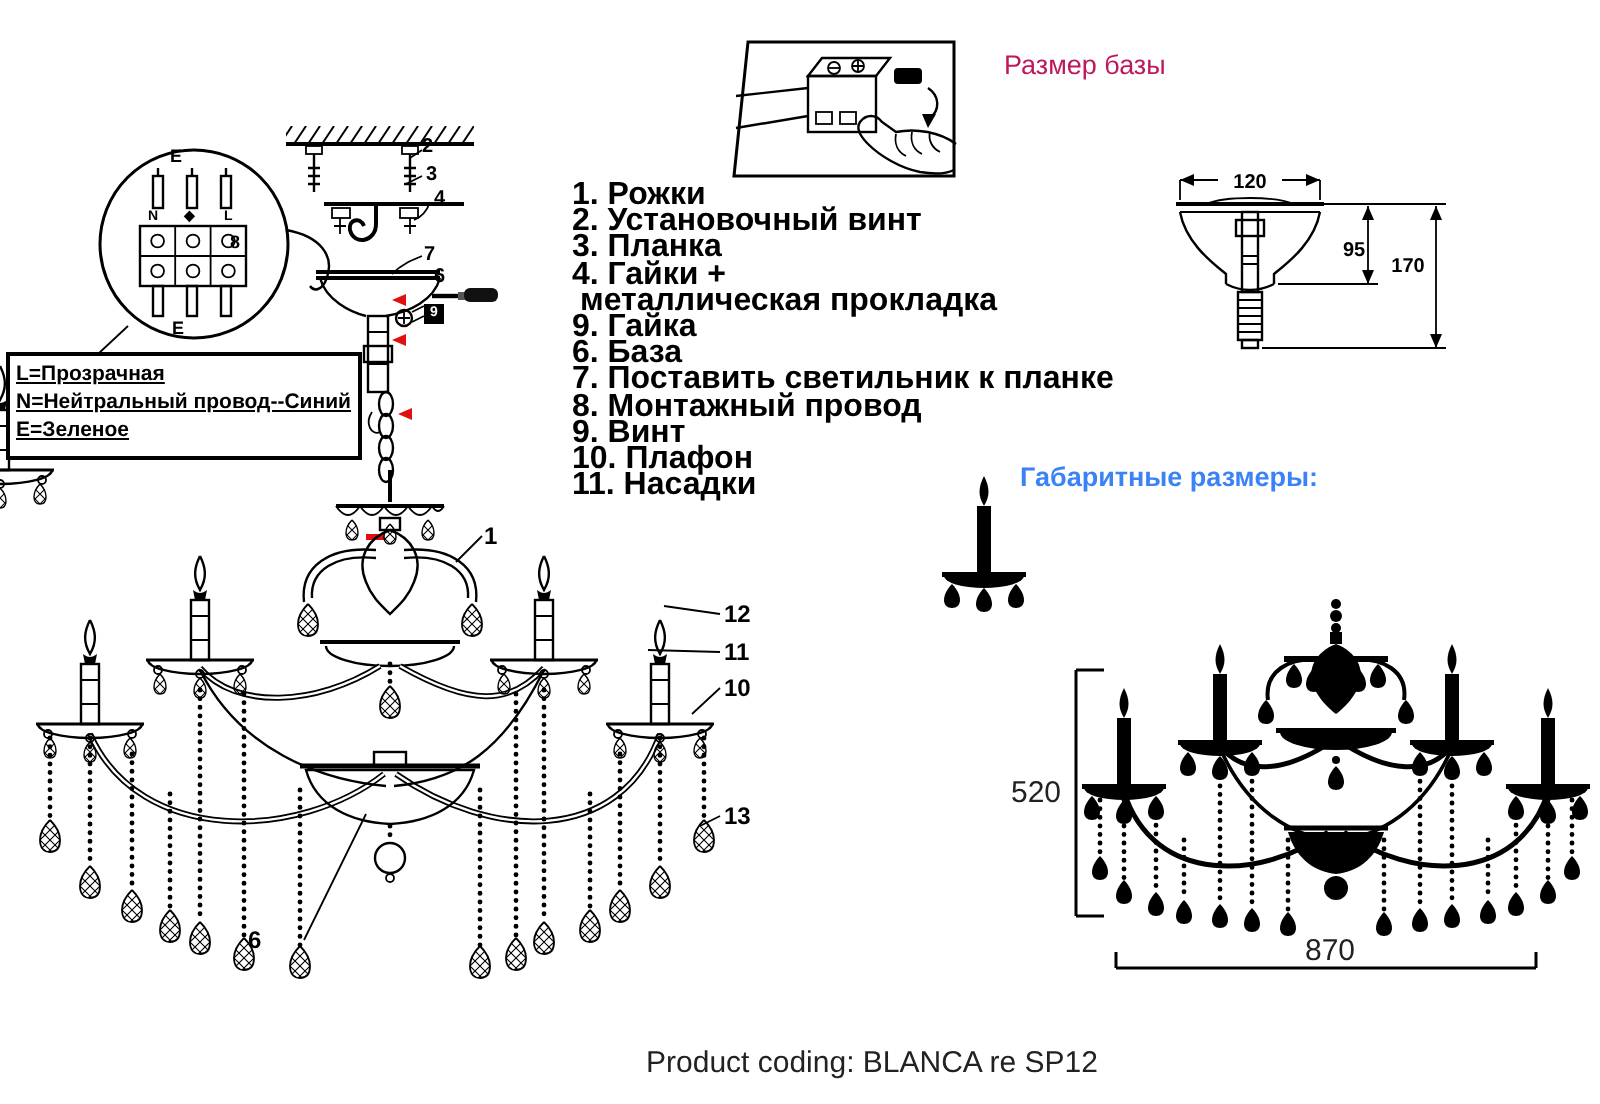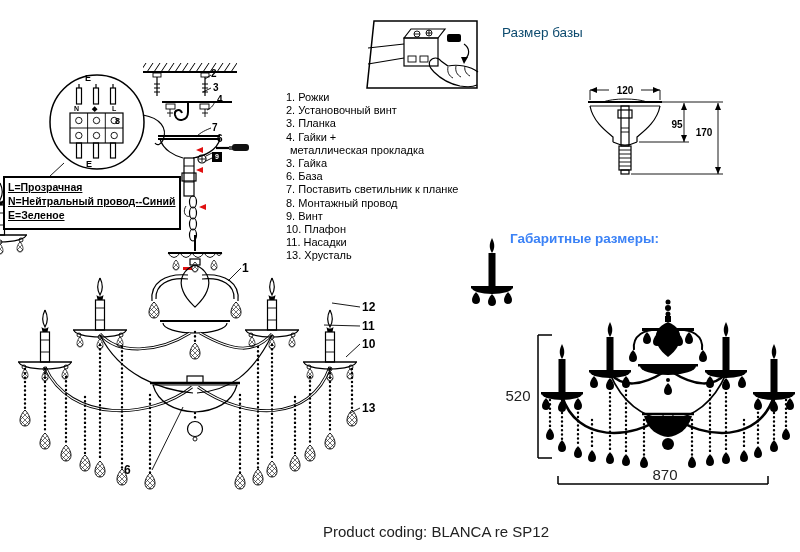--- a/index.html
+++ b/index.html
@@ -11,23 +11,23 @@
   .ln2{stroke:#000;fill:none;stroke-width:2;}
   .thin{stroke:#000;fill:none;stroke-width:0.9;}
   .fillb{fill:#000;stroke:none;}
   .beads{stroke:#000;stroke-width:2.4;stroke-dasharray:0.1 4.2;stroke-linecap:round;fill:none;}
   .co{position:absolute;font-weight:bold;color:#000;line-height:1;}
   .co-sm{font-size:10px;}
   .co-lg{font-size:12px;}
   .tiny{font-size:7px;}
   #wiring-box{left:3px;top:176px;width:168px;height:46px;border:2px solid #000;
       padding:2px 3px;font-size:10.5px;font-weight:bold;line-height:14px;background:#fff;text-decoration:underline;}
-  #parts-list{left:286px;top:91px;font-size:11px;font-weight:normal;line-height:13.2px;}
+  #parts-list{left:286px;top:91px;font-size:16px;font-weight:bold;line-height:13.2px;}
   #parts-list .wrap{padding-left:4px;}
-  #base-title{left:502px;top:25px;font-size:13.5px;color:#0c4a6e;}
+  #base-title{left:502px;top:25px;font-size:13.5px;color:#be185d;}
   #overall-title{left:510px;top:231px;font-size:13.5px;color:#3b82f6;font-weight:bold;}
   #product-coding{left:0;top:523px;width:800px;text-align:center;font-size:15px;color:#222;padding-left:36px;}
   .dimtxt{font-size:10px;font-weight:bold;fill:#000;}
   .dimbig{font-size:15px;fill:#222;}
   #c9{left:212px;top:152px;width:10px;height:10px;background:#000;color:#fff;
       font-size:7px;font-weight:bold;text-align:center;line-height:10px;}
 </style>
 </head>
 <body>
 
@@ -380,28 +380,27 @@
   <div>N=Нейтральный провод--Синий</div>
   <div>E=Зеленое</div>
 </div>
 
 <div id="parts-list" class="abs">
   <div>1. Рожки</div>
   <div>2. Установочный винт</div>
   <div>3. Планка</div>
   <div>4. Гайки +</div>
   <div class="wrap">металлическая прокладка</div>
-  <div>3. Гайка</div>
+  <div>9. Гайка</div>
   <div>6. База</div>
   <div>7. Поставить светильник к планке</div>
   <div>8. Монтажный провод</div>
   <div>9. Винт</div>
   <div>10. Плафон</div>
   <div>11. Насадки</div>
-  <div>13. Хрусталь</div>
 </div>
 
 <div class="co tiny abs" style="left:85px;top:74px;font-size:9px">E</div>
 <div class="co tiny abs" style="left:86px;top:160px;font-size:9px">E</div>
 <div class="co tiny abs" style="left:74px;top:105px">N</div>
 <div class="co tiny abs" style="left:92px;top:105px">◆</div>
 <div class="co tiny abs" style="left:112px;top:105px">L</div>
 <div class="co abs" style="left:115px;top:117px;font-size:9px">8</div>
 
 <div class="co co-sm abs" style="left:211px;top:69px">2</div>

